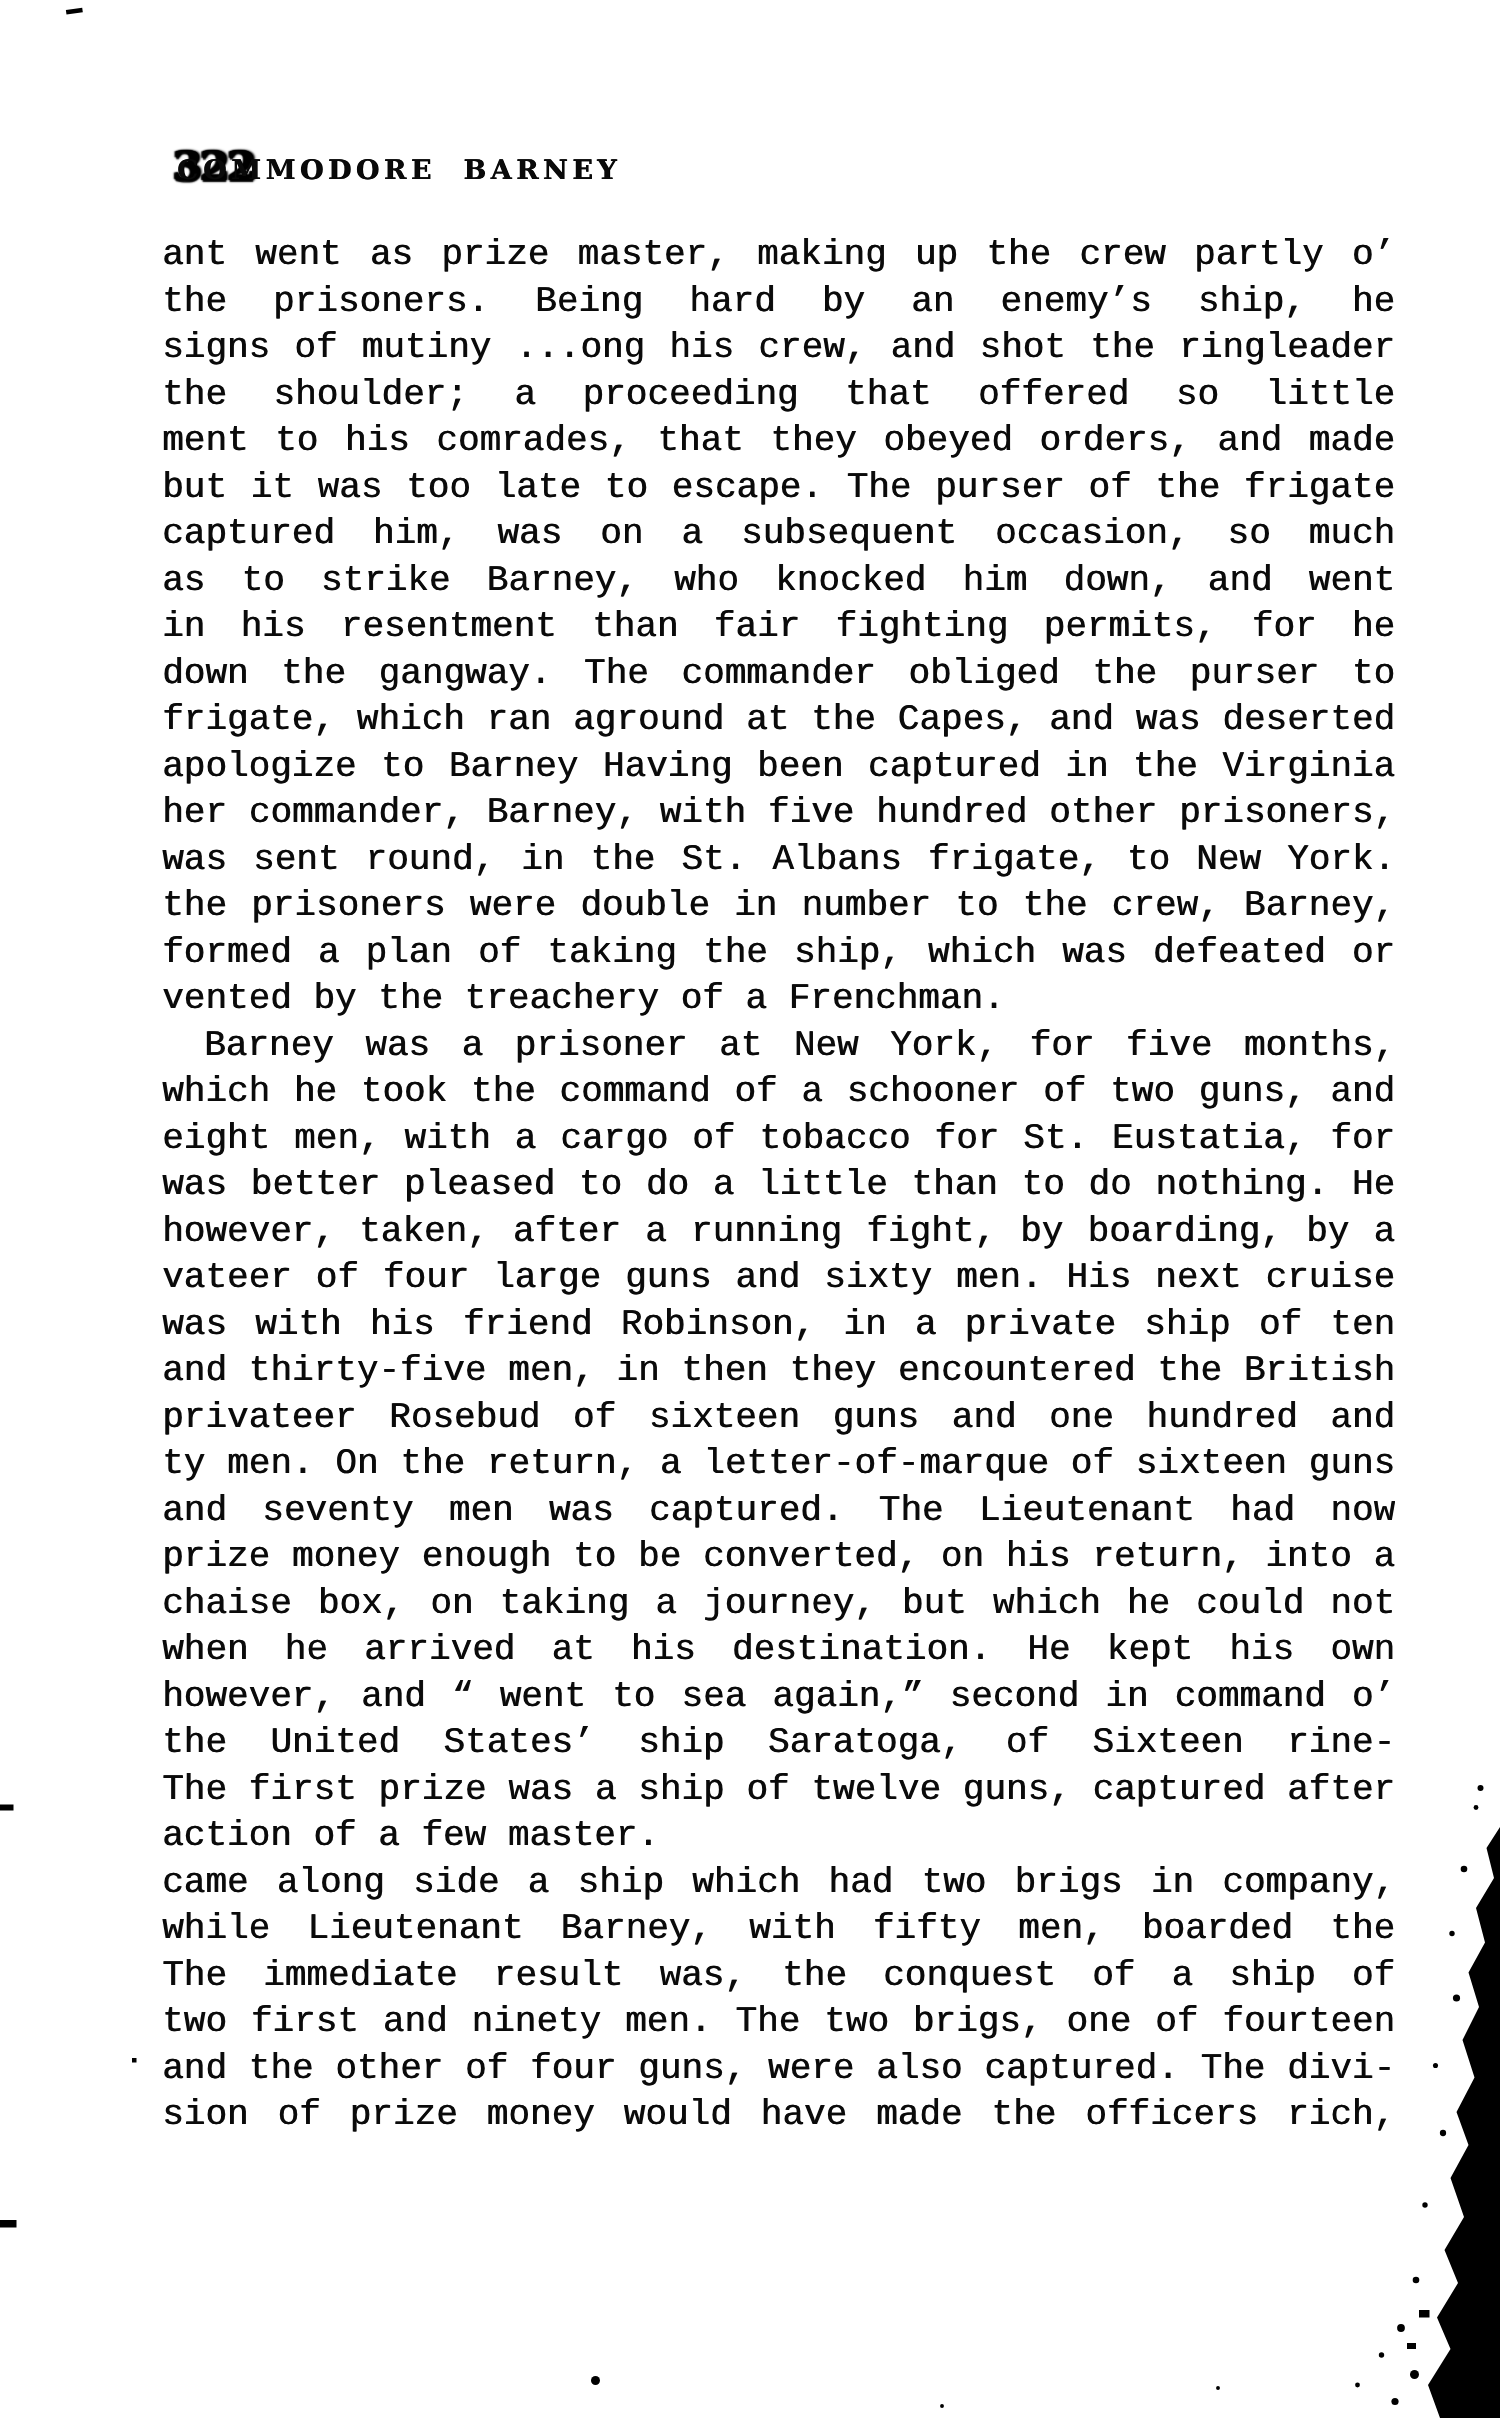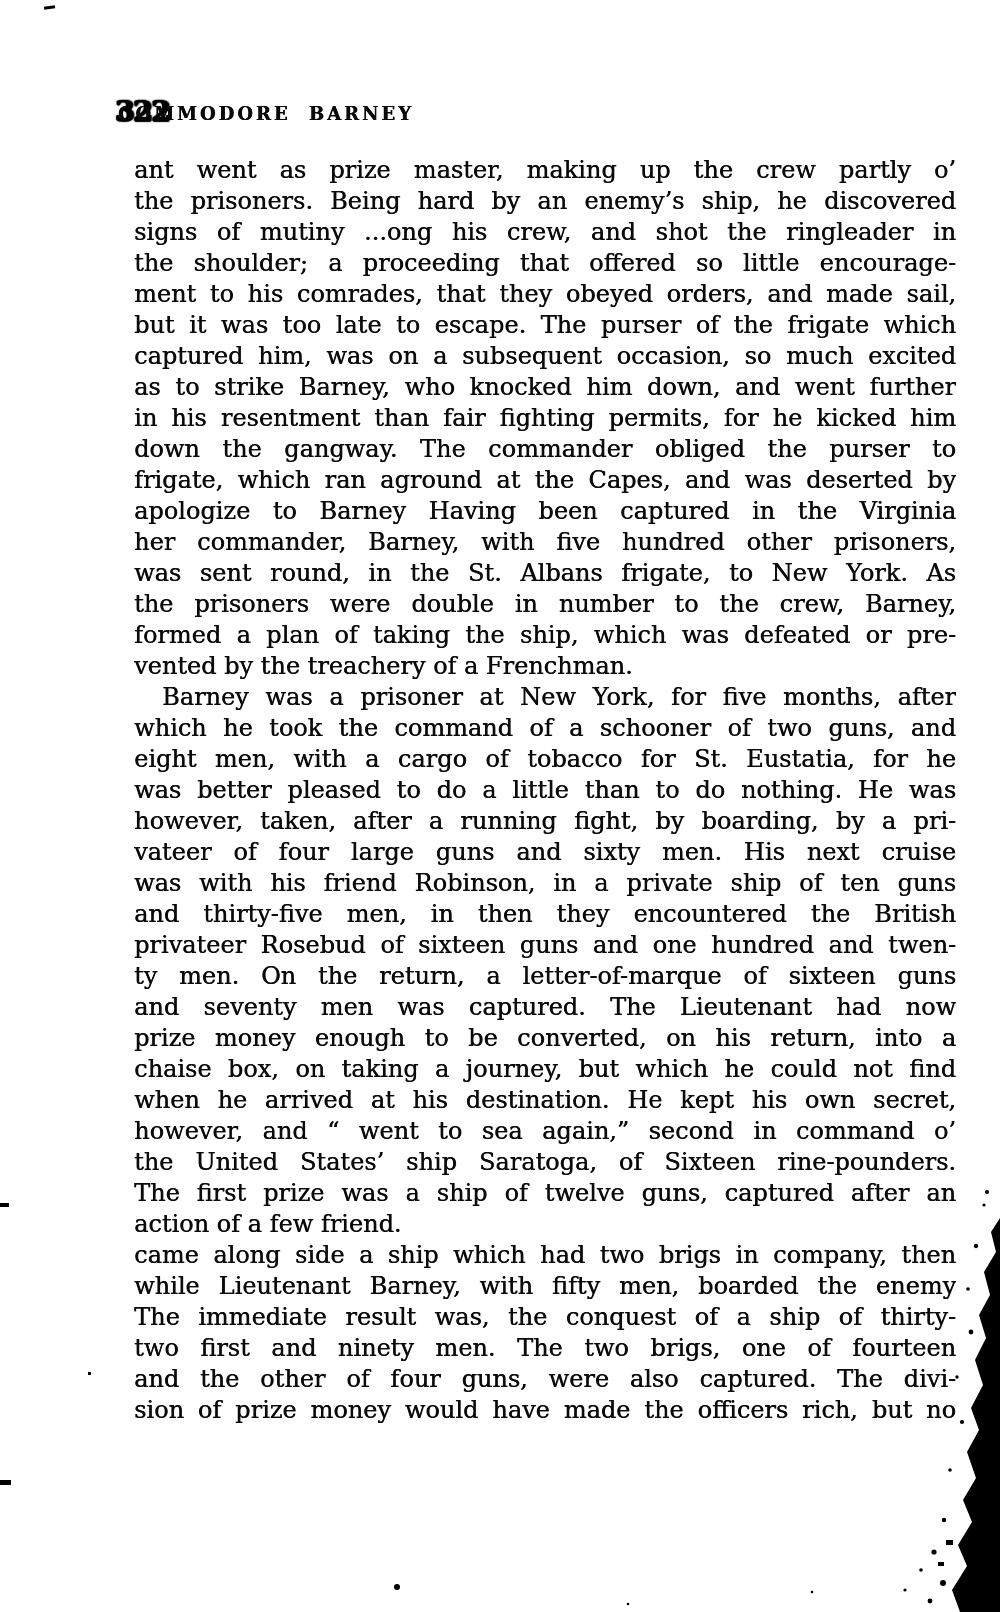--- a/index.html
+++ b/index.html
@@ -21,21 +21,21 @@
     transform:scaleX(1.08);
   }
   .running-title{
     position:absolute;left:118px;top:103px;width:822px;
     text-align:left;
     font-size:18px;font-weight:bold;
     letter-spacing:3px;word-spacing:9px;
     text-shadow:0.4px 0 0 #000;
   }
   .text-block{
-    position:absolute;left:134px;top:155px;width:822px;
+    position:absolute;left:108px;top:155px;width:822px;font-family:Liberation Mono, monospace;
   }
   .line{
     font-size:24px;line-height:31px;height:31px;
     text-align:justify;
     text-align-last:justify;
     white-space:normal;
     text-shadow:0.45px 0 0 #151515;
     overflow:hidden;
   }
   .line.rag{text-align-last:left;}
@@ -82,21 +82,21 @@
         <div class="line">and thirty-five men, in then they encountered the British</div>
         <div class="line">privateer Rosebud of sixteen guns and one hundred and twen-</div>
         <div class="line">ty men.  On the return, a letter-of-marque of sixteen guns</div>
         <div class="line">and seventy men was captured.  The Lieutenant had now</div>
         <div class="line">prize money enough to be converted, on his return, into a</div>
         <div class="line">chaise box, on taking a journey, but which he could not find</div>
         <div class="line">when he arrived at his destination.  He kept his own secret,</div>
         <div class="line">however, and “ went to sea again,” second in command o’</div>
         <div class="line">the United States’ ship Saratoga, of Sixteen rine-pounders.</div>
         <div class="line">The first prize was a ship of twelve guns, captured after an</div>
-        <div class="line rag">action of a few friend.</div>
+        <div class="line rag">action of a few master.</div>
       </div>
       <div class="paragraph">
         <div class="line">came along side a ship which had two brigs in company, then</div>
         <div class="line">while Lieutenant Barney, with fifty men, boarded the enemy</div>
         <div class="line">The immediate result was, the conquest of a ship of thirty-</div>
         <div class="line">two first and ninety men.  The two brigs, one of fourteen</div>
         <div class="line">and the other of four guns, were also captured.  The divi-</div>
         <div class="line">sion of prize money would have made the officers rich, but no</div>
       </div>
     </div>

